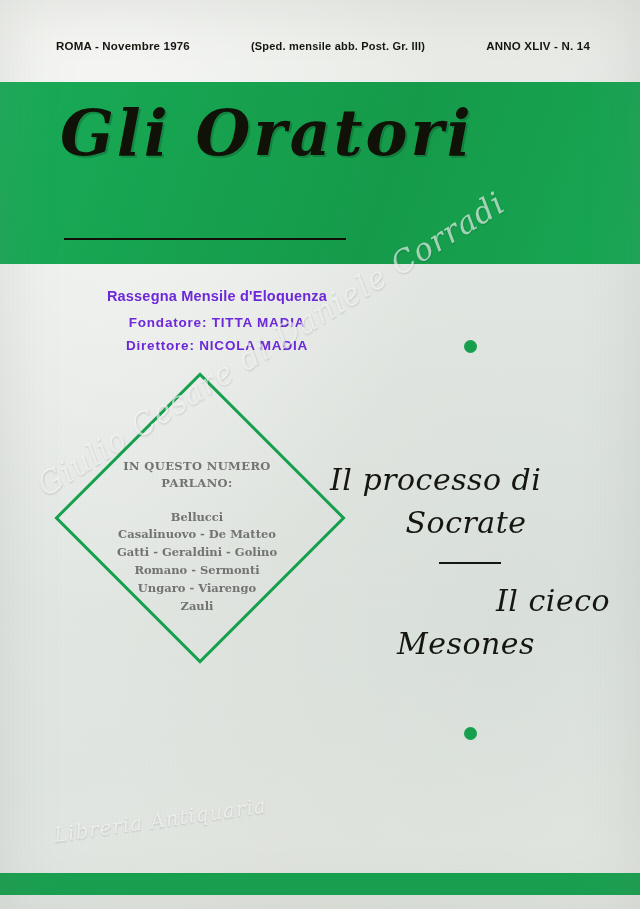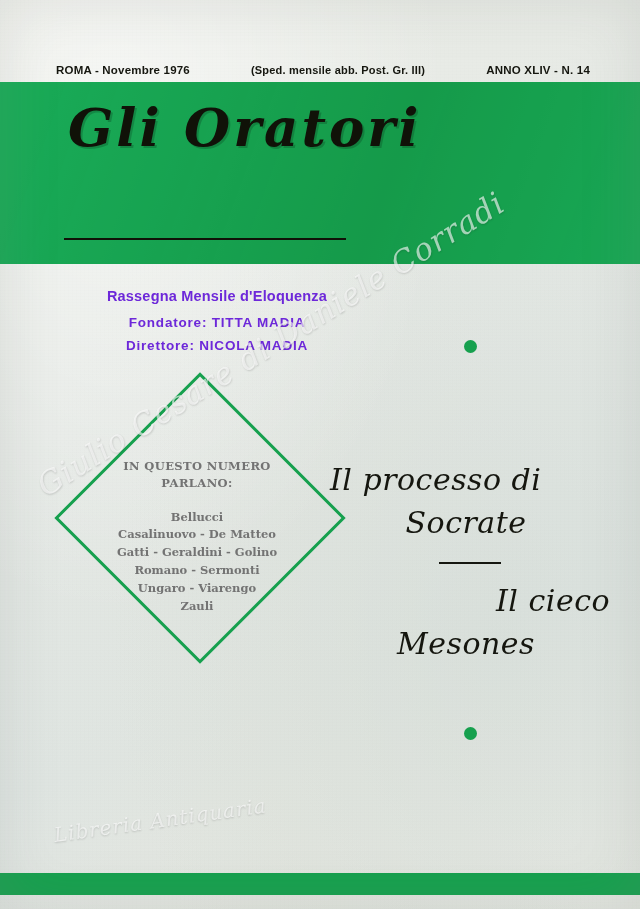--- a/index.html
+++ b/index.html
@@ -32,21 +32,21 @@
     inset: 0;
     opacity: 0.35;
     background-image:
       repeating-linear-gradient(0deg, rgba(0,0,0,0.016) 0px, rgba(0,0,0,0.016) 1px, rgba(255,255,255,0) 1px, rgba(255,255,255,0) 3px),
       repeating-linear-gradient(90deg, rgba(0,0,0,0.016) 0px, rgba(0,0,0,0.016) 1px, rgba(255,255,255,0) 1px, rgba(255,255,255,0) 4px);
     pointer-events: none;
   }
   
   #topline {
     position: absolute;
-    top: 64px;
+    top: 40px;
     left: 56px;
     right: 50px;
     display: flex;
     justify-content: space-between;
     align-items: baseline;
     font-size: 11.5px;
     letter-spacing: 0.2px;
     color: #15160f;
     font-weight: 600;
   }
@@ -66,25 +66,25 @@
   #band::after {
     content: "";
     position: absolute;
     inset: 0;
     background: linear-gradient(110deg, rgba(255,255,255,0.12), rgba(0,0,0,0.06) 60%, rgba(255,255,255,0.08));
     mix-blend-mode: overlay;
   }
   #title-main {
     position: absolute;
     top: 96px;
-    left: 68px;
+    left: 60px;
     font-family: "DejaVu Serif", serif;
     font-weight: bold;
     font-style: italic;
-    font-size: 53px;
+    font-size: 63px;
     letter-spacing: 3px;
     color: #101208;
     text-shadow: 2px 2px 0 rgba(0,0,0,0.18);
     white-space: nowrap;
   }
   #title-sub {
     position: absolute;
     top: 184px;
     left: 72px;
     font-family: "DejaVu Serif", serif;

